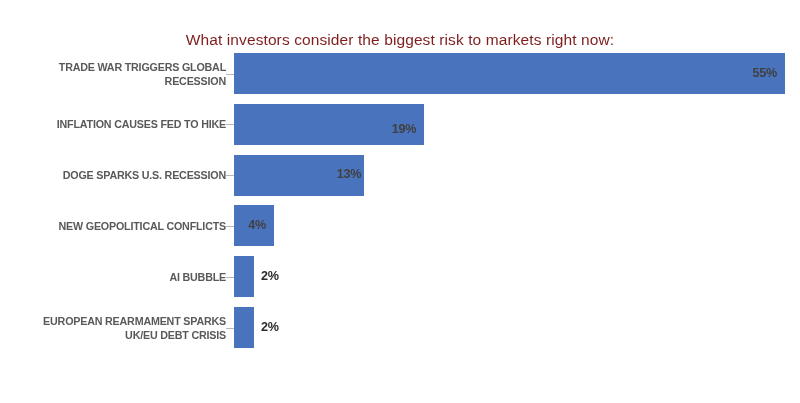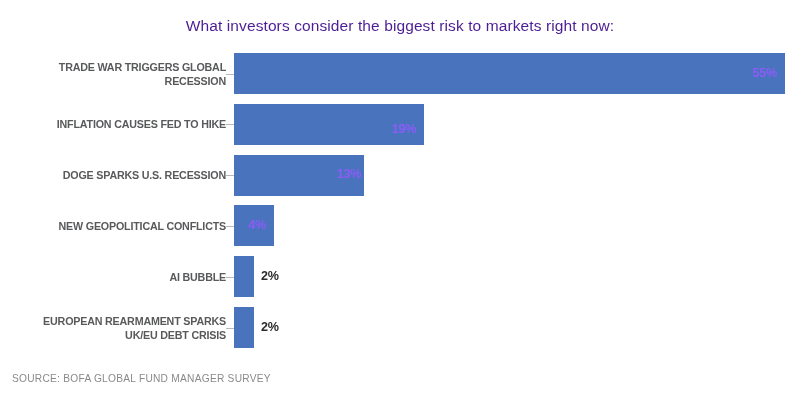--- a/index.html
+++ b/index.html
@@ -20,27 +20,27 @@
     position: relative;
     width: 800px;
     height: 403px;
     background: #ffffff;
   }
 
   
   .chart-title {
     position: absolute;
     left: 0;
-    top: 17px;
+    top: 31px;
     width: 800px;
     text-align: center;
     font-family: "Liberation Sans", sans-serif;
     font-size: 15.5px;
     font-weight: 400;
-    color: #4c1d95;
+    color: #7f1d1d;
     letter-spacing: 0.1px;
     white-space: nowrap;
   }
 
   
   .plot-area {
     position: absolute;
     left: 0;
     top: 45px;
     width: 796px;
@@ -86,21 +86,21 @@
 
   .bar-value {
     position: absolute;
     font-family: "Liberation Sans", sans-serif;
     font-weight: bold;
     font-size: 12.6px;
     letter-spacing: -0.2px;
     white-space: nowrap;
   }
   .bar-value.inside {
-    color: #8b5cf6;
+    color: #404040;
   }
   .bar-value.outside {
     color: #2b2b2b;
   }
 
   
   .source-note {
     position: absolute;
     left: 12px;
     top: 373px;
@@ -153,15 +153,14 @@
       </div>
       <div class="bar-row" style="top: 0px;">
         <div class="cat-label" style="top: 266.5px; height: 32px; display: flex; align-items: center; justify-content: flex-end;">EUROPEAN REARMAMENT SPARKS
 UK/EU DEBT CRISIS</div>
         <div class="tick" style="top: 283px;"></div>
         <div class="bar" style="top: 262px; height: 41px; width: 20.04px; background: rgb(74, 115, 189);"></div>
         <div class="bar-value outside" style="top: 274.5px; left: 261.04px; text-align: left;">2%</div>
       </div>
     </div>
 
-  <div class="source-note">SOURCE:  BOFA GLOBAL FUND MANAGER SURVEY</div>
 
 </div>
 
 </body></html>

